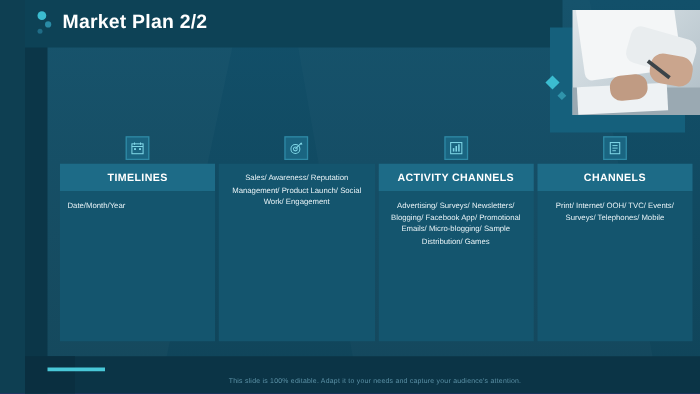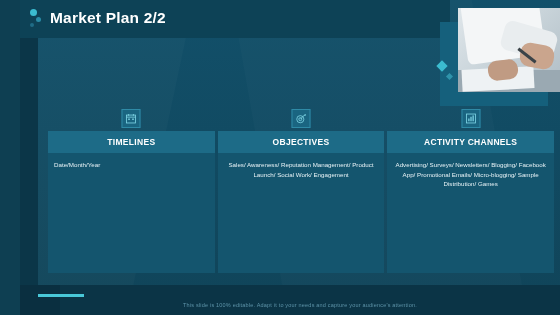--- a/index.html
+++ b/index.html
@@ -299,37 +299,48 @@
 
       <div class="col">
         <div class="icon-badge">
           <svg width="11" height="11" viewBox="0 0 16 16">
             <circle cx="7" cy="9" r="5.2" fill="none" stroke="#7fd6e6" stroke-width="1.2"></circle>
             <circle cx="7" cy="9" r="2.2" fill="none" stroke="#7fd6e6" stroke-width="1.2"></circle>
             <line x1="7" y1="9" x2="14" y2="2" stroke="#7fd6e6" stroke-width="1.2"></line>
             <polygon points="14.5,1.5 15,4 12,3.5" fill="#7fd6e6"></polygon>
           </svg>
         </div>
-        <div class="col-head">OBJECTIVES</div>
         <div class="col-body">Sales/ Awareness/ Reputation Management/ Product Launch/ Social Work/ Engagement</div>
       </div>
 
       <div class="col">
         <div class="icon-badge">
           <svg width="11" height="11" viewBox="0 0 16 16">
             <rect x="1.5" y="1.5" width="13" height="13" fill="none" stroke="#7fd6e6" stroke-width="1.2"></rect>
             <rect x="4" y="8" width="1.8" height="4" fill="#7fd6e6"></rect>
             <rect x="7.1" y="5.5" width="1.8" height="6.5" fill="#7fd6e6"></rect>
             <rect x="10.2" y="3.5" width="1.8" height="8.5" fill="#7fd6e6"></rect>
           </svg>
         </div>
         <div class="col-head">ACTIVITY CHANNELS</div>
         <div class="col-body">Advertising/ Surveys/ Newsletters/ Blogging/ Facebook App/ Promotional Emails/ Micro-blogging/ Sample Distribution/ Games</div>
       </div>
 
 
+      <div class="col">
+        <div class="icon-badge">
+          <svg width="11" height="11" viewBox="0 0 16 16">
+            <rect x="2.5" y="1.5" width="11" height="13" fill="none" stroke="#7fd6e6" stroke-width="1.2"></rect>
+            <line x1="5" y1="5" x2="11" y2="5" stroke="#7fd6e6" stroke-width="1.1"></line>
+            <line x1="5" y1="8" x2="11" y2="8" stroke="#7fd6e6" stroke-width="1.1"></line>
+            <line x1="5" y1="11" x2="9" y2="11" stroke="#7fd6e6" stroke-width="1.1"></line>
+          </svg>
+        </div>
+        <div class="col-head">CHANNELS</div>
+        <div class="col-body">Print/ Internet/ OOH/ TVC/ Events/ Surveys/ Telephones/ Mobile</div>
+      </div>
 
     </div>
   </div>
 
   <div class="footer-note">This slide is 100% editable. Adapt it to your needs and capture your audience's attention.</div>
 
 </div>
 
 </body></html>

